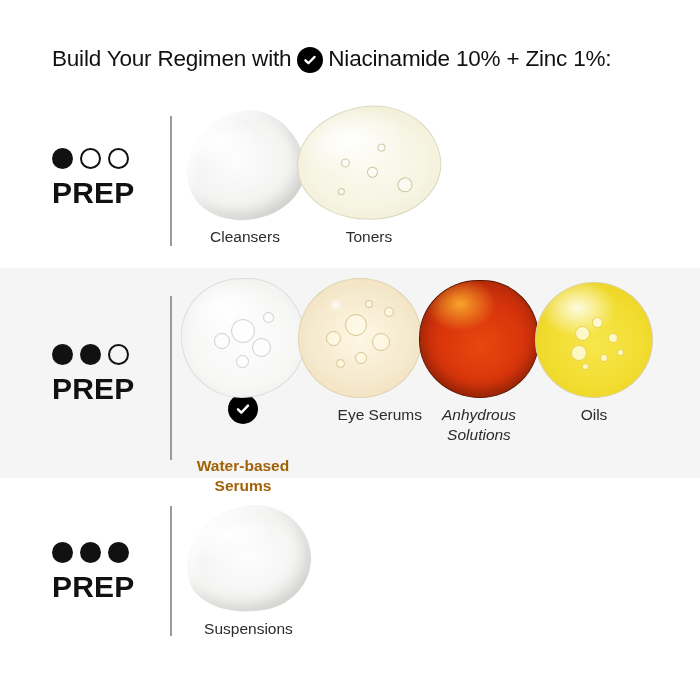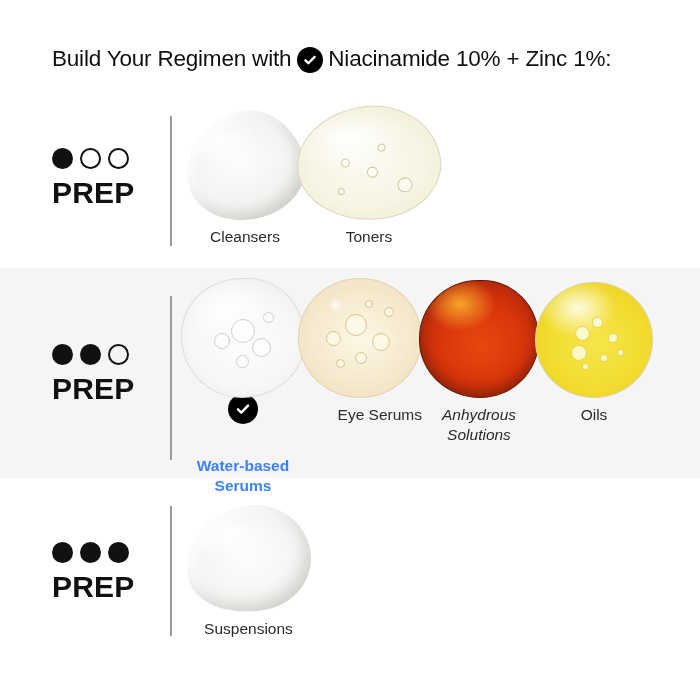--- a/index.html
+++ b/index.html
@@ -119,21 +119,21 @@
   .swatch { position: relative; }
   .plabel {
     margin-top: 7px;
     font-size: 15.5px;
     line-height: 1.28;
     text-align: center;
     color: #2b2b2b;
     font-weight: 400;
     white-space: pre-line;
   }
-  .plabel.bold { font-weight: 700; color: #3b82f6; margin-top: 31px; }
+  .plabel.bold { font-weight: 700; color: #a16207; margin-top: 31px; }
 
   .badge-slot {
     height: 30px;
     display: flex;
     align-items: center;
     justify-content: center;
     margin-top: -4px;
     margin-bottom: 1px;
   }
   .badge-slot.empty-slot { height: 0; margin: 0; }

